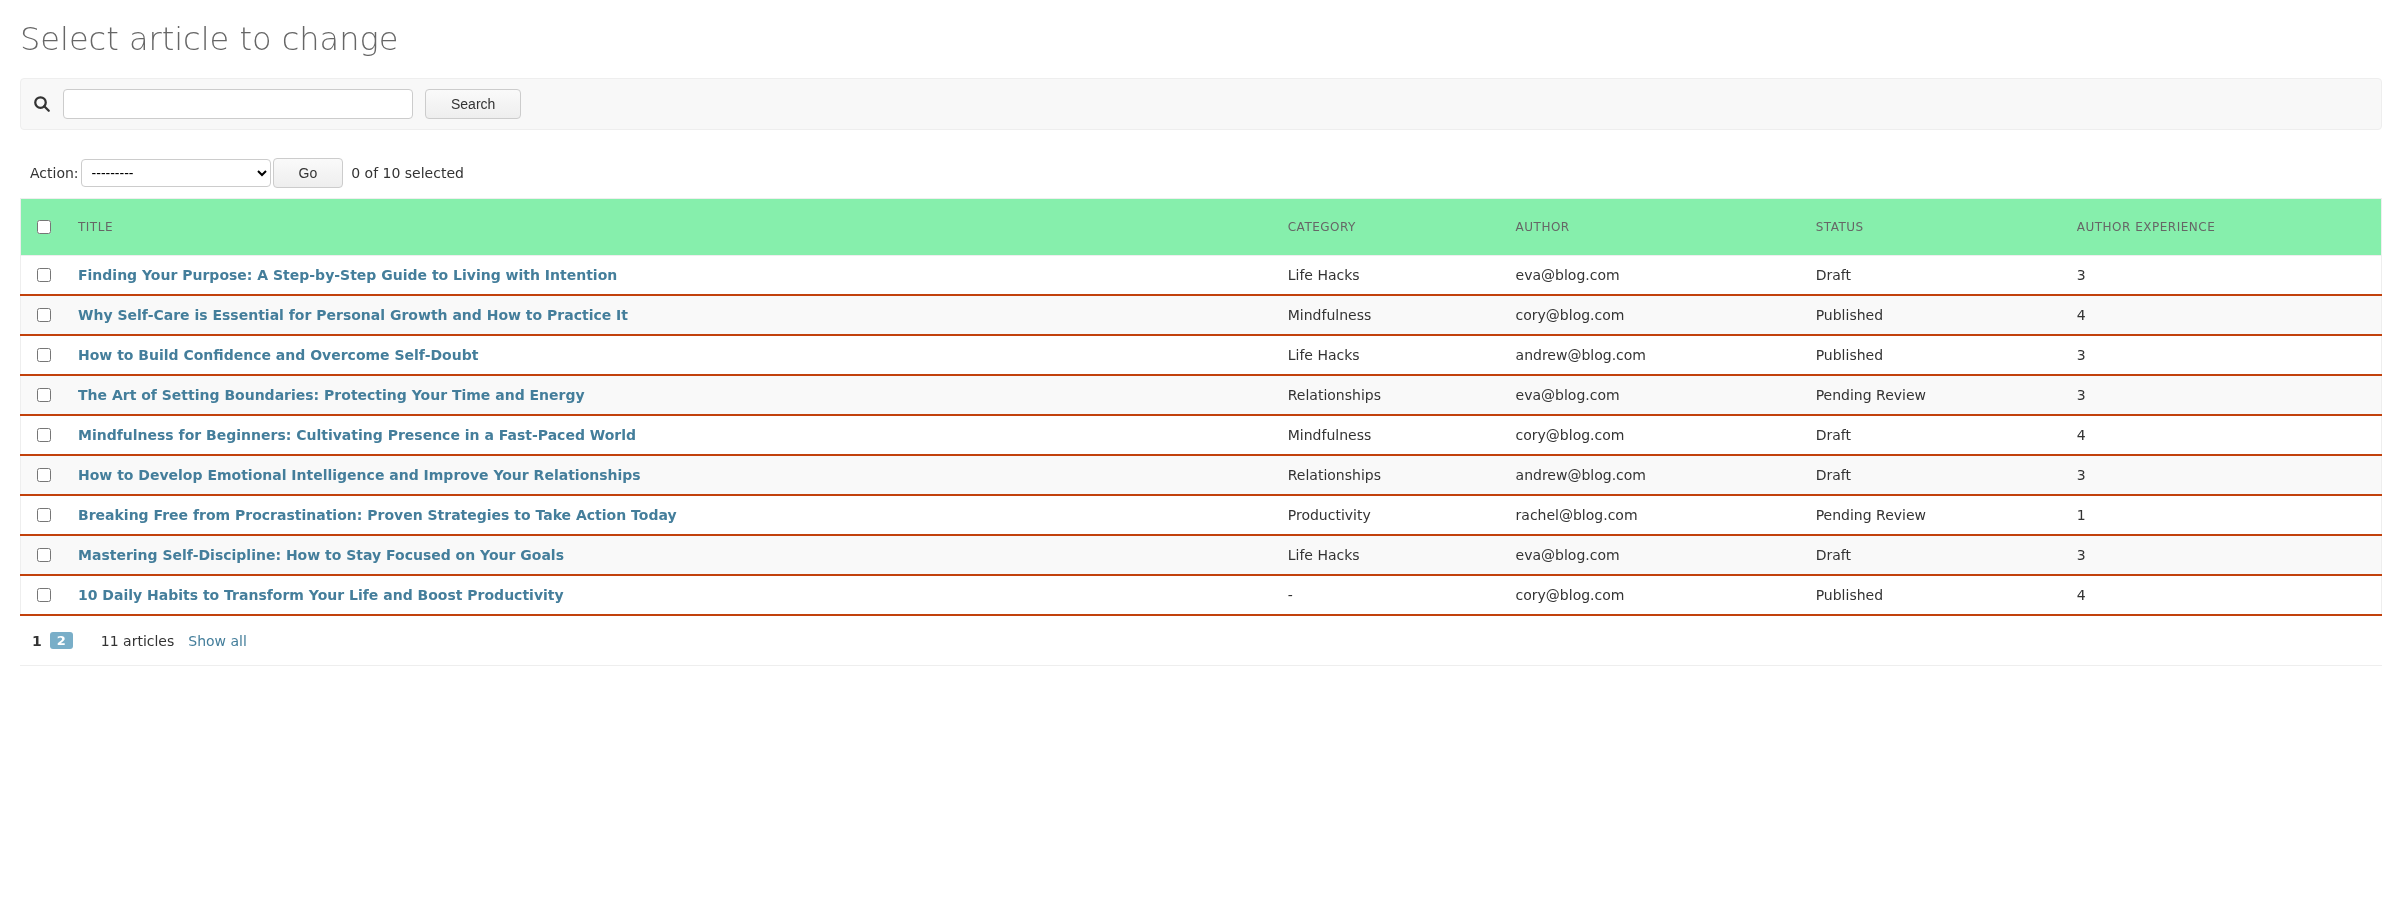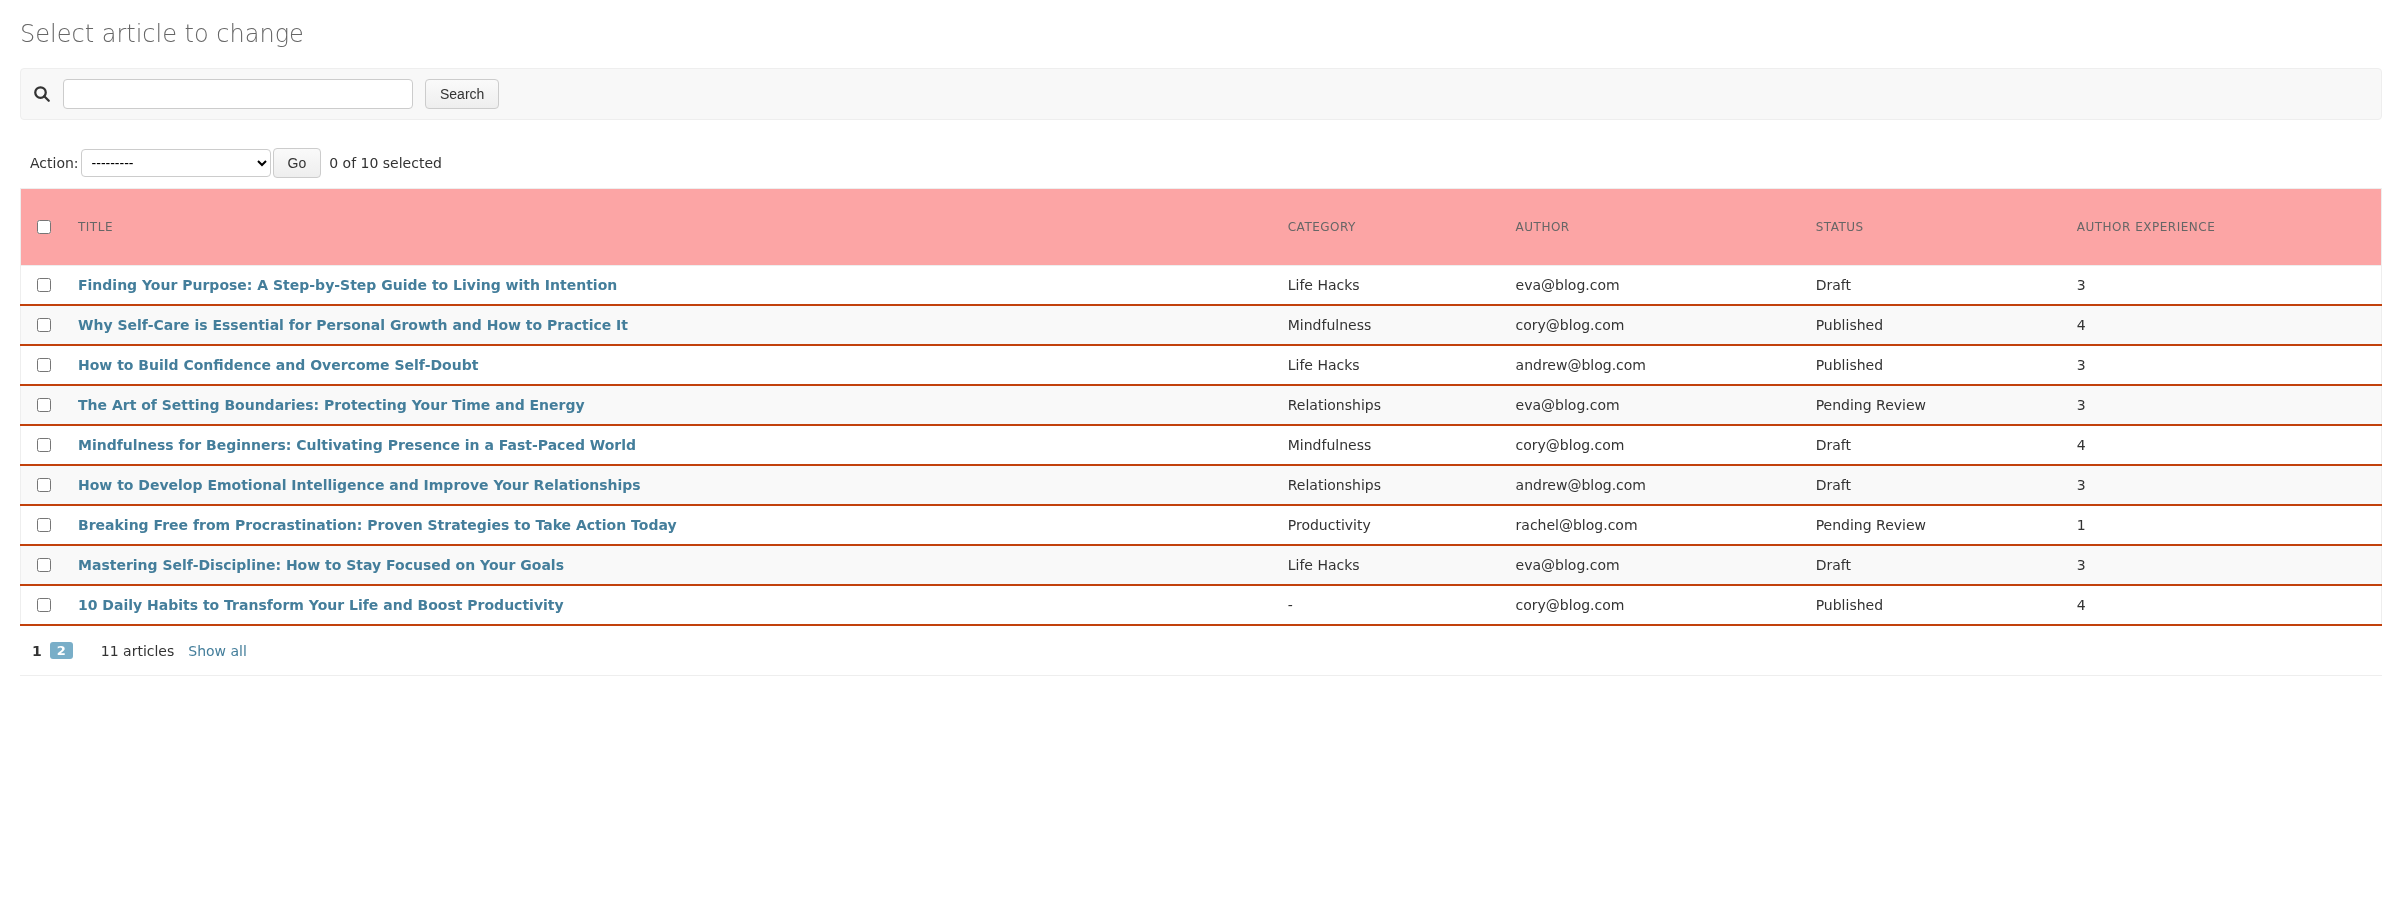--- a/index.html
+++ b/index.html
@@ -5,21 +5,21 @@
   * { box-sizing: border-box; }
   body {
     margin: 0;
     padding: 20px;
     font-family: "Lucida Grande", "DejaVu Sans", "Bitstream Vera Sans", Verdana, Arial, sans-serif;
     font-size: 14px;
     color: #333;
     background: #fff;
   }
   h1 {
-    font-size: 24px;
+    font-size: 32px;
     font-weight: 300;
     color: #666;
     margin: 0 0 20px 0;
   }
   .toolbar {
     background: #f8f8f8;
     border: 1px solid #eee;
     padding: 10px 12px;
     display: flex;
     align-items: center;
@@ -34,21 +34,21 @@
   .search-input {
     height: 30px;
     width: 350px;
     padding: 4px 8px;
     border: 1px solid #ccc;
     border-radius: 4px;
     background: #fff;
     font-size: 14px;
   }
   .btn {
-    padding: 6px 14px;
+    padding: 6px 25px;
     border: 1px solid #ccc;
     border-radius: 4px;
     background: linear-gradient(#fafafa,#eee);
     font-size: 14px;
     cursor: pointer;
     color: #333;
   }
   .actions {
     margin: 28px 0 10px 10px;
     display: flex;
@@ -68,28 +68,28 @@
     min-width: 190px;
   }
   .selection-count { color: #333; margin-left: 6px; }
   .result-table {
     width: 100%;
     border-collapse: collapse;
     border: 1px solid #eee;
     margin-top: 4px;
   }
   .result-table thead th {
-    background: #fca5a5;
+    background: #86efac;
     text-align: left;
     font-size: 12px;
     font-weight: 400;
     color: #666;
     letter-spacing: 0.5px;
     text-transform: uppercase;
-    padding: 28px 12px;
+    padding: 18px 12px;
     border-bottom: 1px solid #eee;
   }
   .result-table tbody td {
     padding: 9px 12px;
     font-size: 14px;
     border-bottom: 2px solid #c2410c;
     color: #333;
     vertical-align: middle;
   }
   .result-table tbody tr:nth-child(even) td { background: #f9f9f9; }

